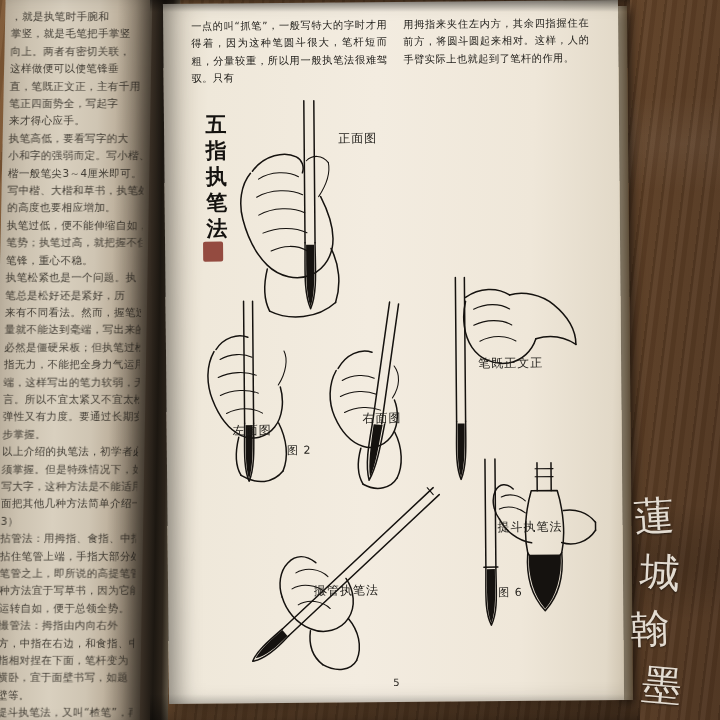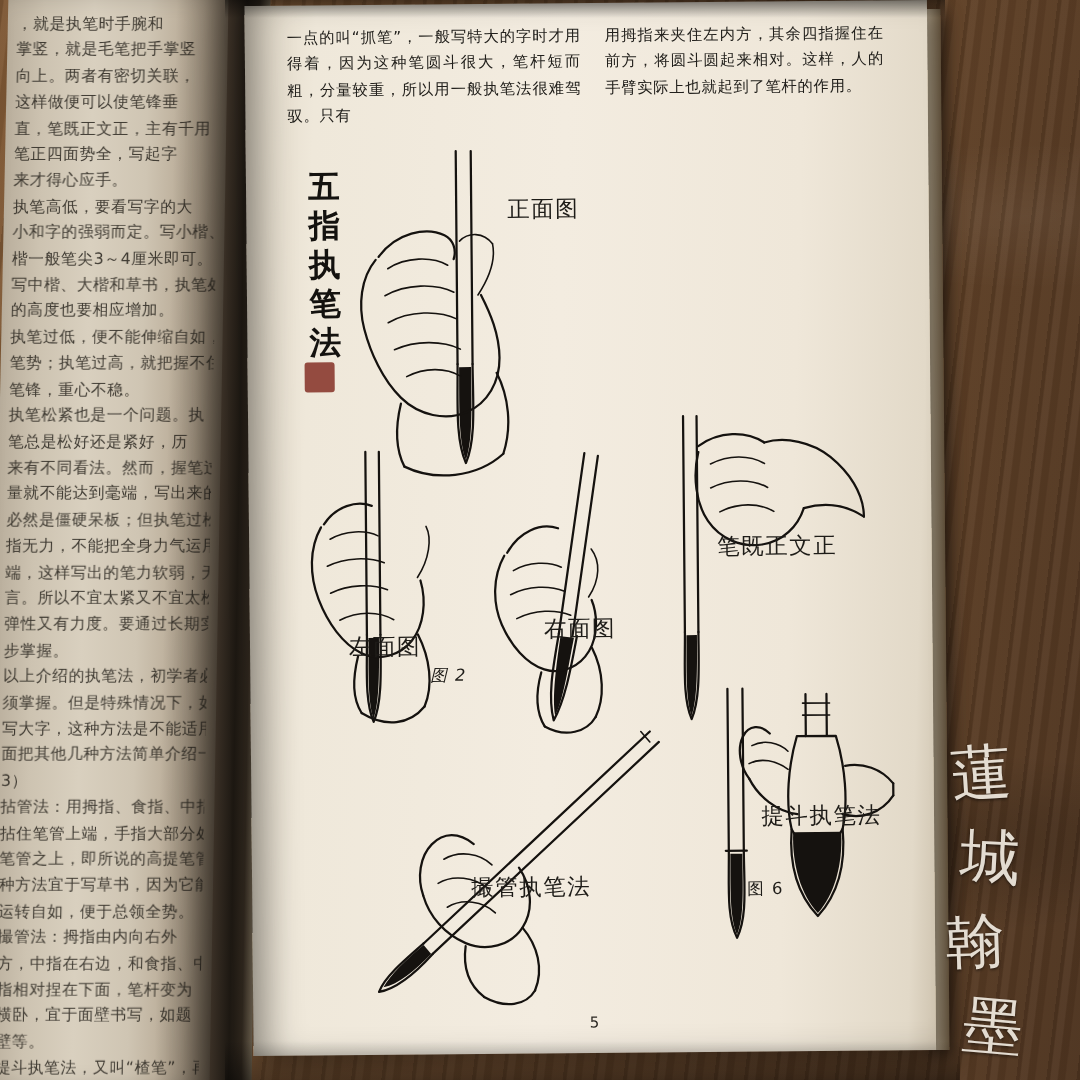--- a/index.html
+++ b/index.html
@@ -76,21 +76,21 @@
     color:#22201c;font-size:10.2px;line-height:17.4px;letter-spacing:0.5px;
     text-align:justify;
   }
   .col-a{width:196px;}
   .col-b{width:186px;}
 
   
   .figures{position:relative;margin-top:6px;height:560px;}
 
   .cap{
-    position:absolute;font-size:15px;color:#1e1c18;letter-spacing:1px;white-space:nowrap;
+    position:absolute;font-size:12px;color:#1e1c18;letter-spacing:1px;white-space:nowrap;
   }
   .figlabel{
     position:absolute;font-size:11px;color:#1e1c18;letter-spacing:1px;
   }
 
   
   .vtitle{
     position:absolute;left:4px;top:18px;width:40px;
     font-family:"DejaVu Serif", serif;
     font-size:21px;font-weight:bold;color:#14120f;
@@ -329,25 +329,25 @@
             <path class="ink-thin" d="M304 418 C312 414 322 416 330 422"></path>
             <path class="ink" d="M368 420 C380 418 392 422 400 432"></path>
             <path class="ink" d="M366 452 C378 456 392 452 400 440"></path>
             <path class="ink" d="M400 432 L400 440"></path>
           </g>
         </svg>
 
         <div class="cap" style="left:146px; top:38px;">正面图</div>
         <div class="cap" style="left:38px;  top:329px;">左面图</div>
         <div class="cap" style="left:168px; top:318px;">右面图</div>
-        <div class="figlabel" style="left:92px; top:350px;font-style:italic;">图 2</div>
+        <div class="figlabel" style="left:92px; top:350px;">图 2</div>
 
         <div class="cap" style="left:284px; top:264px;">笔既正文正</div>
         <div class="cap" style="left:118px; top:490px;text-align:right;">撮管执笔法</div>
-        <div class="cap" style="left:312px; top:428px;margin-top:16px;">提斗执笔法</div>
+        <div class="cap" style="left:302px; top:428px;">提斗执笔法</div>
         <div class="figlabel" style="left:302px; top:494px;">图 6</div>
       </div>
 
       <div class="pageno">5</div>
     </div>
   </div>
 
   <div class="top-shadow"></div>
   <div class="bottom-shadow"></div>
 

